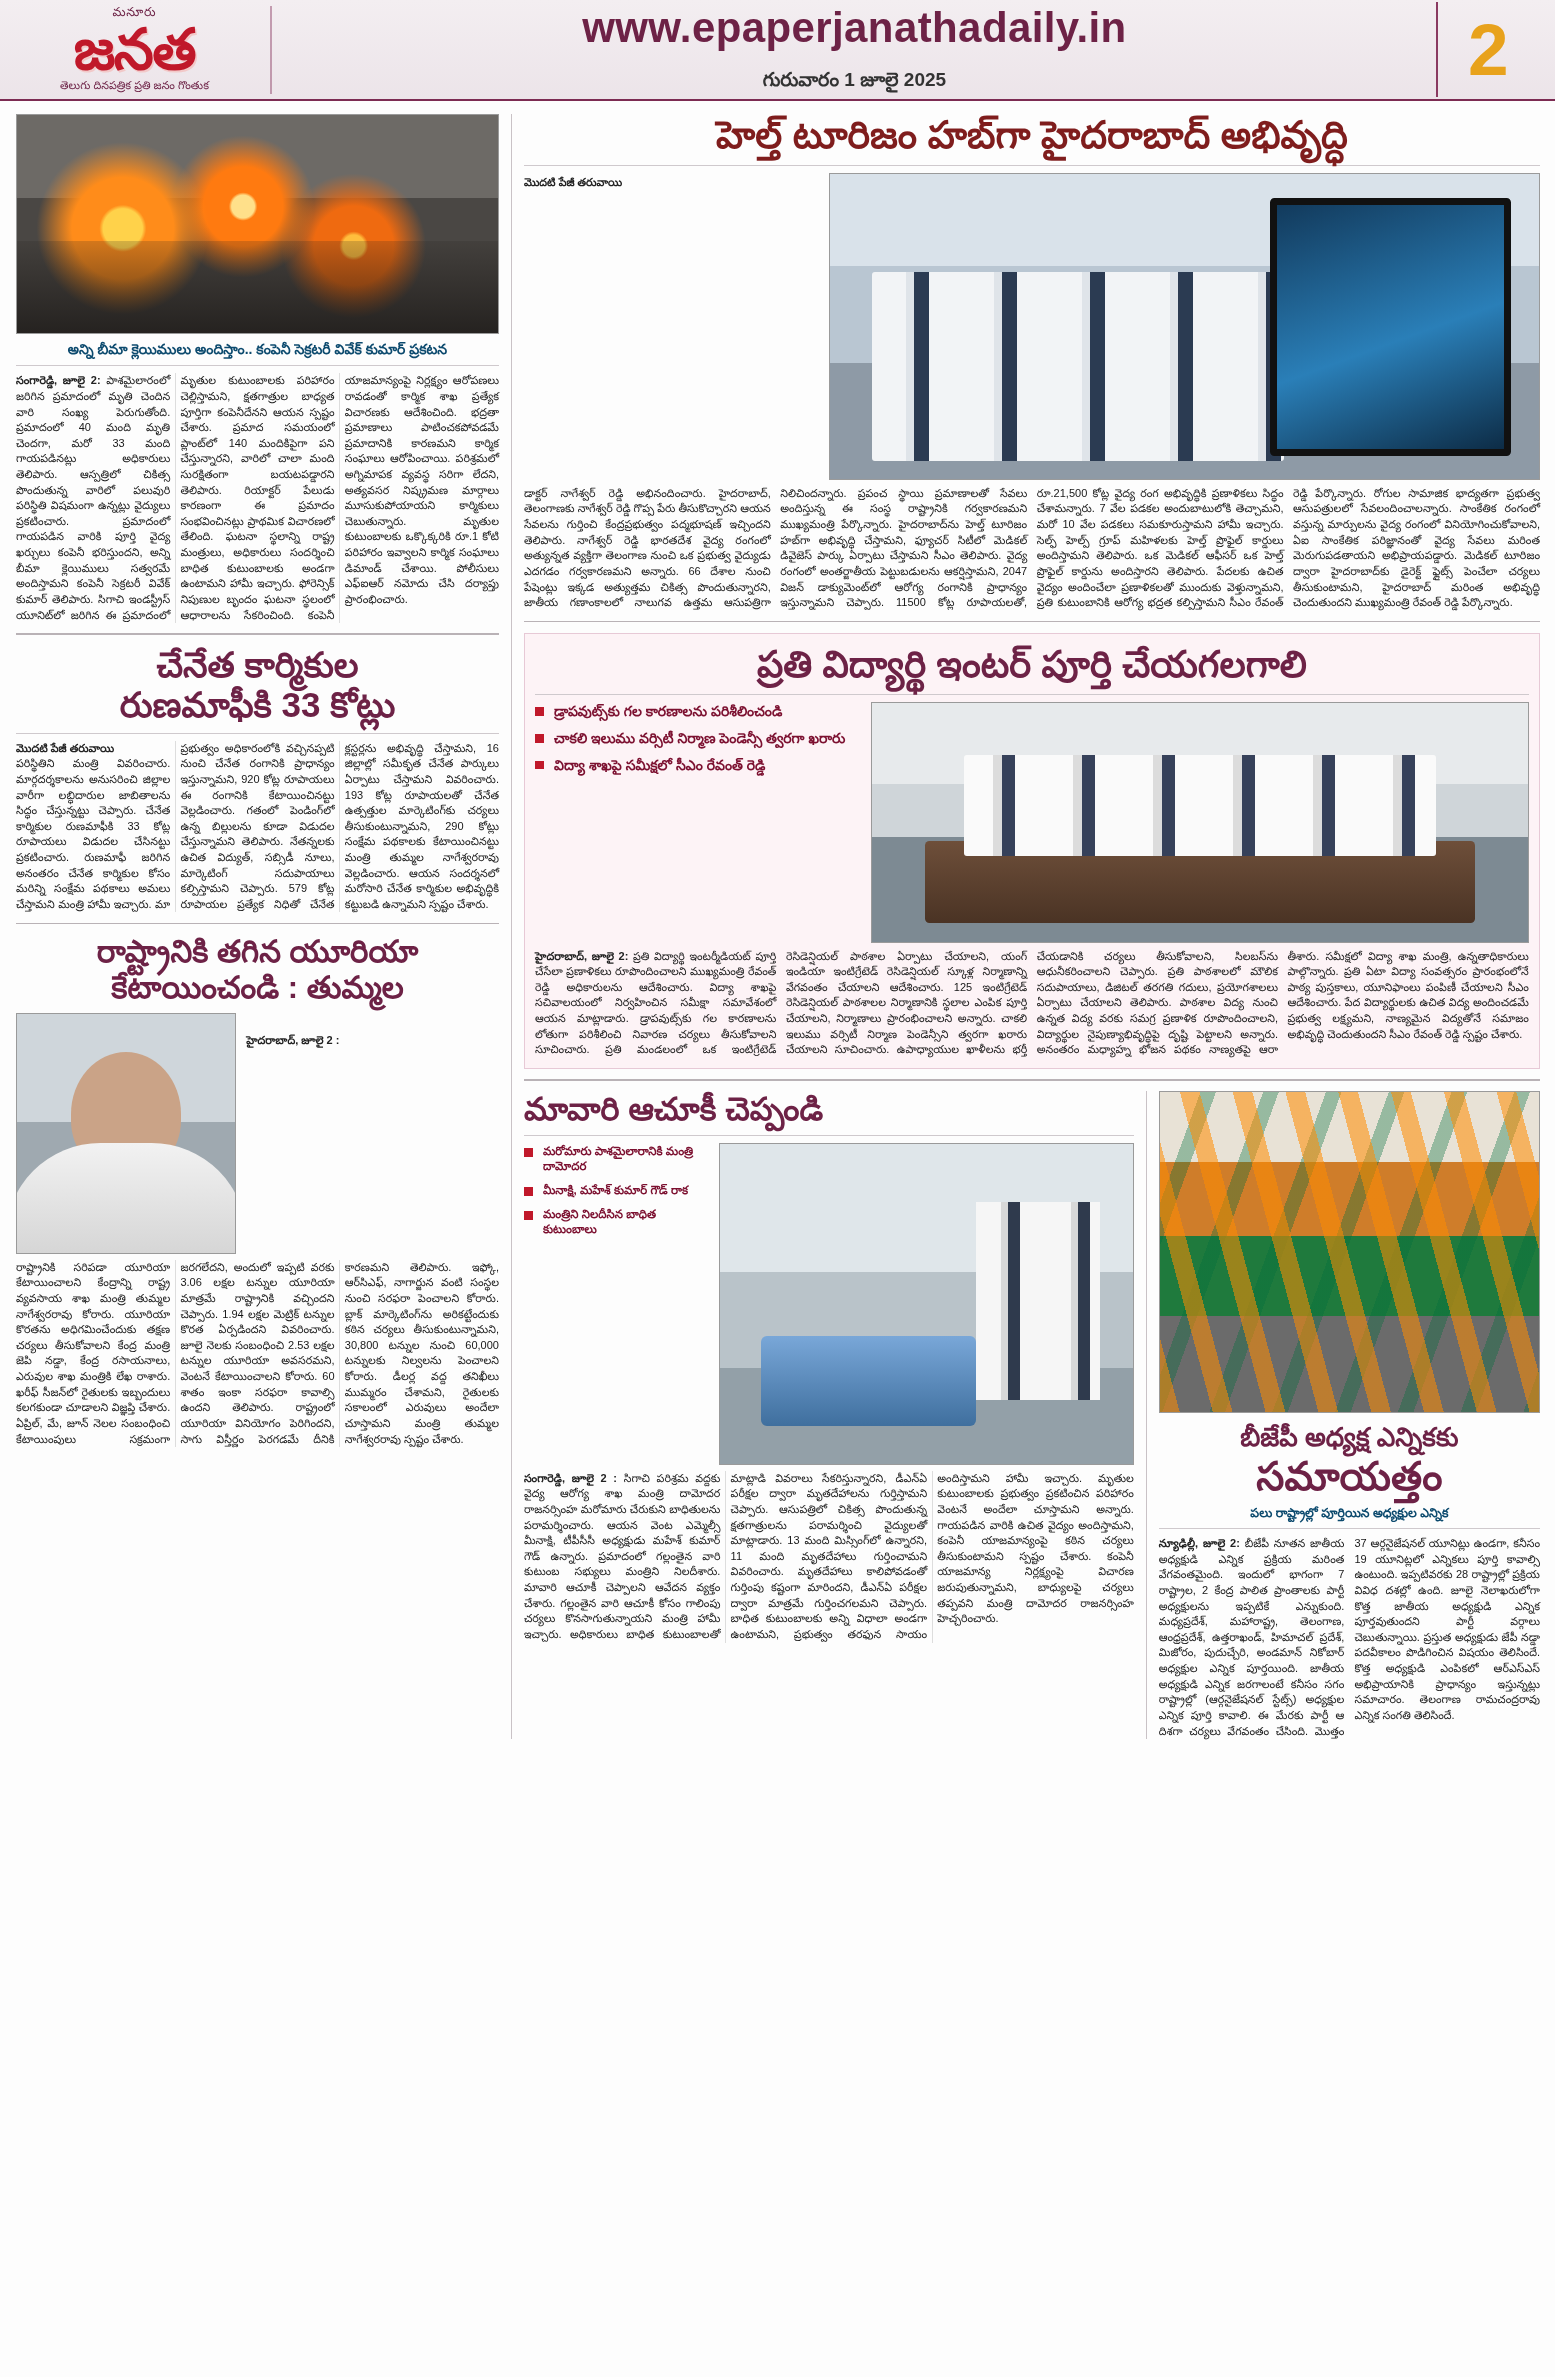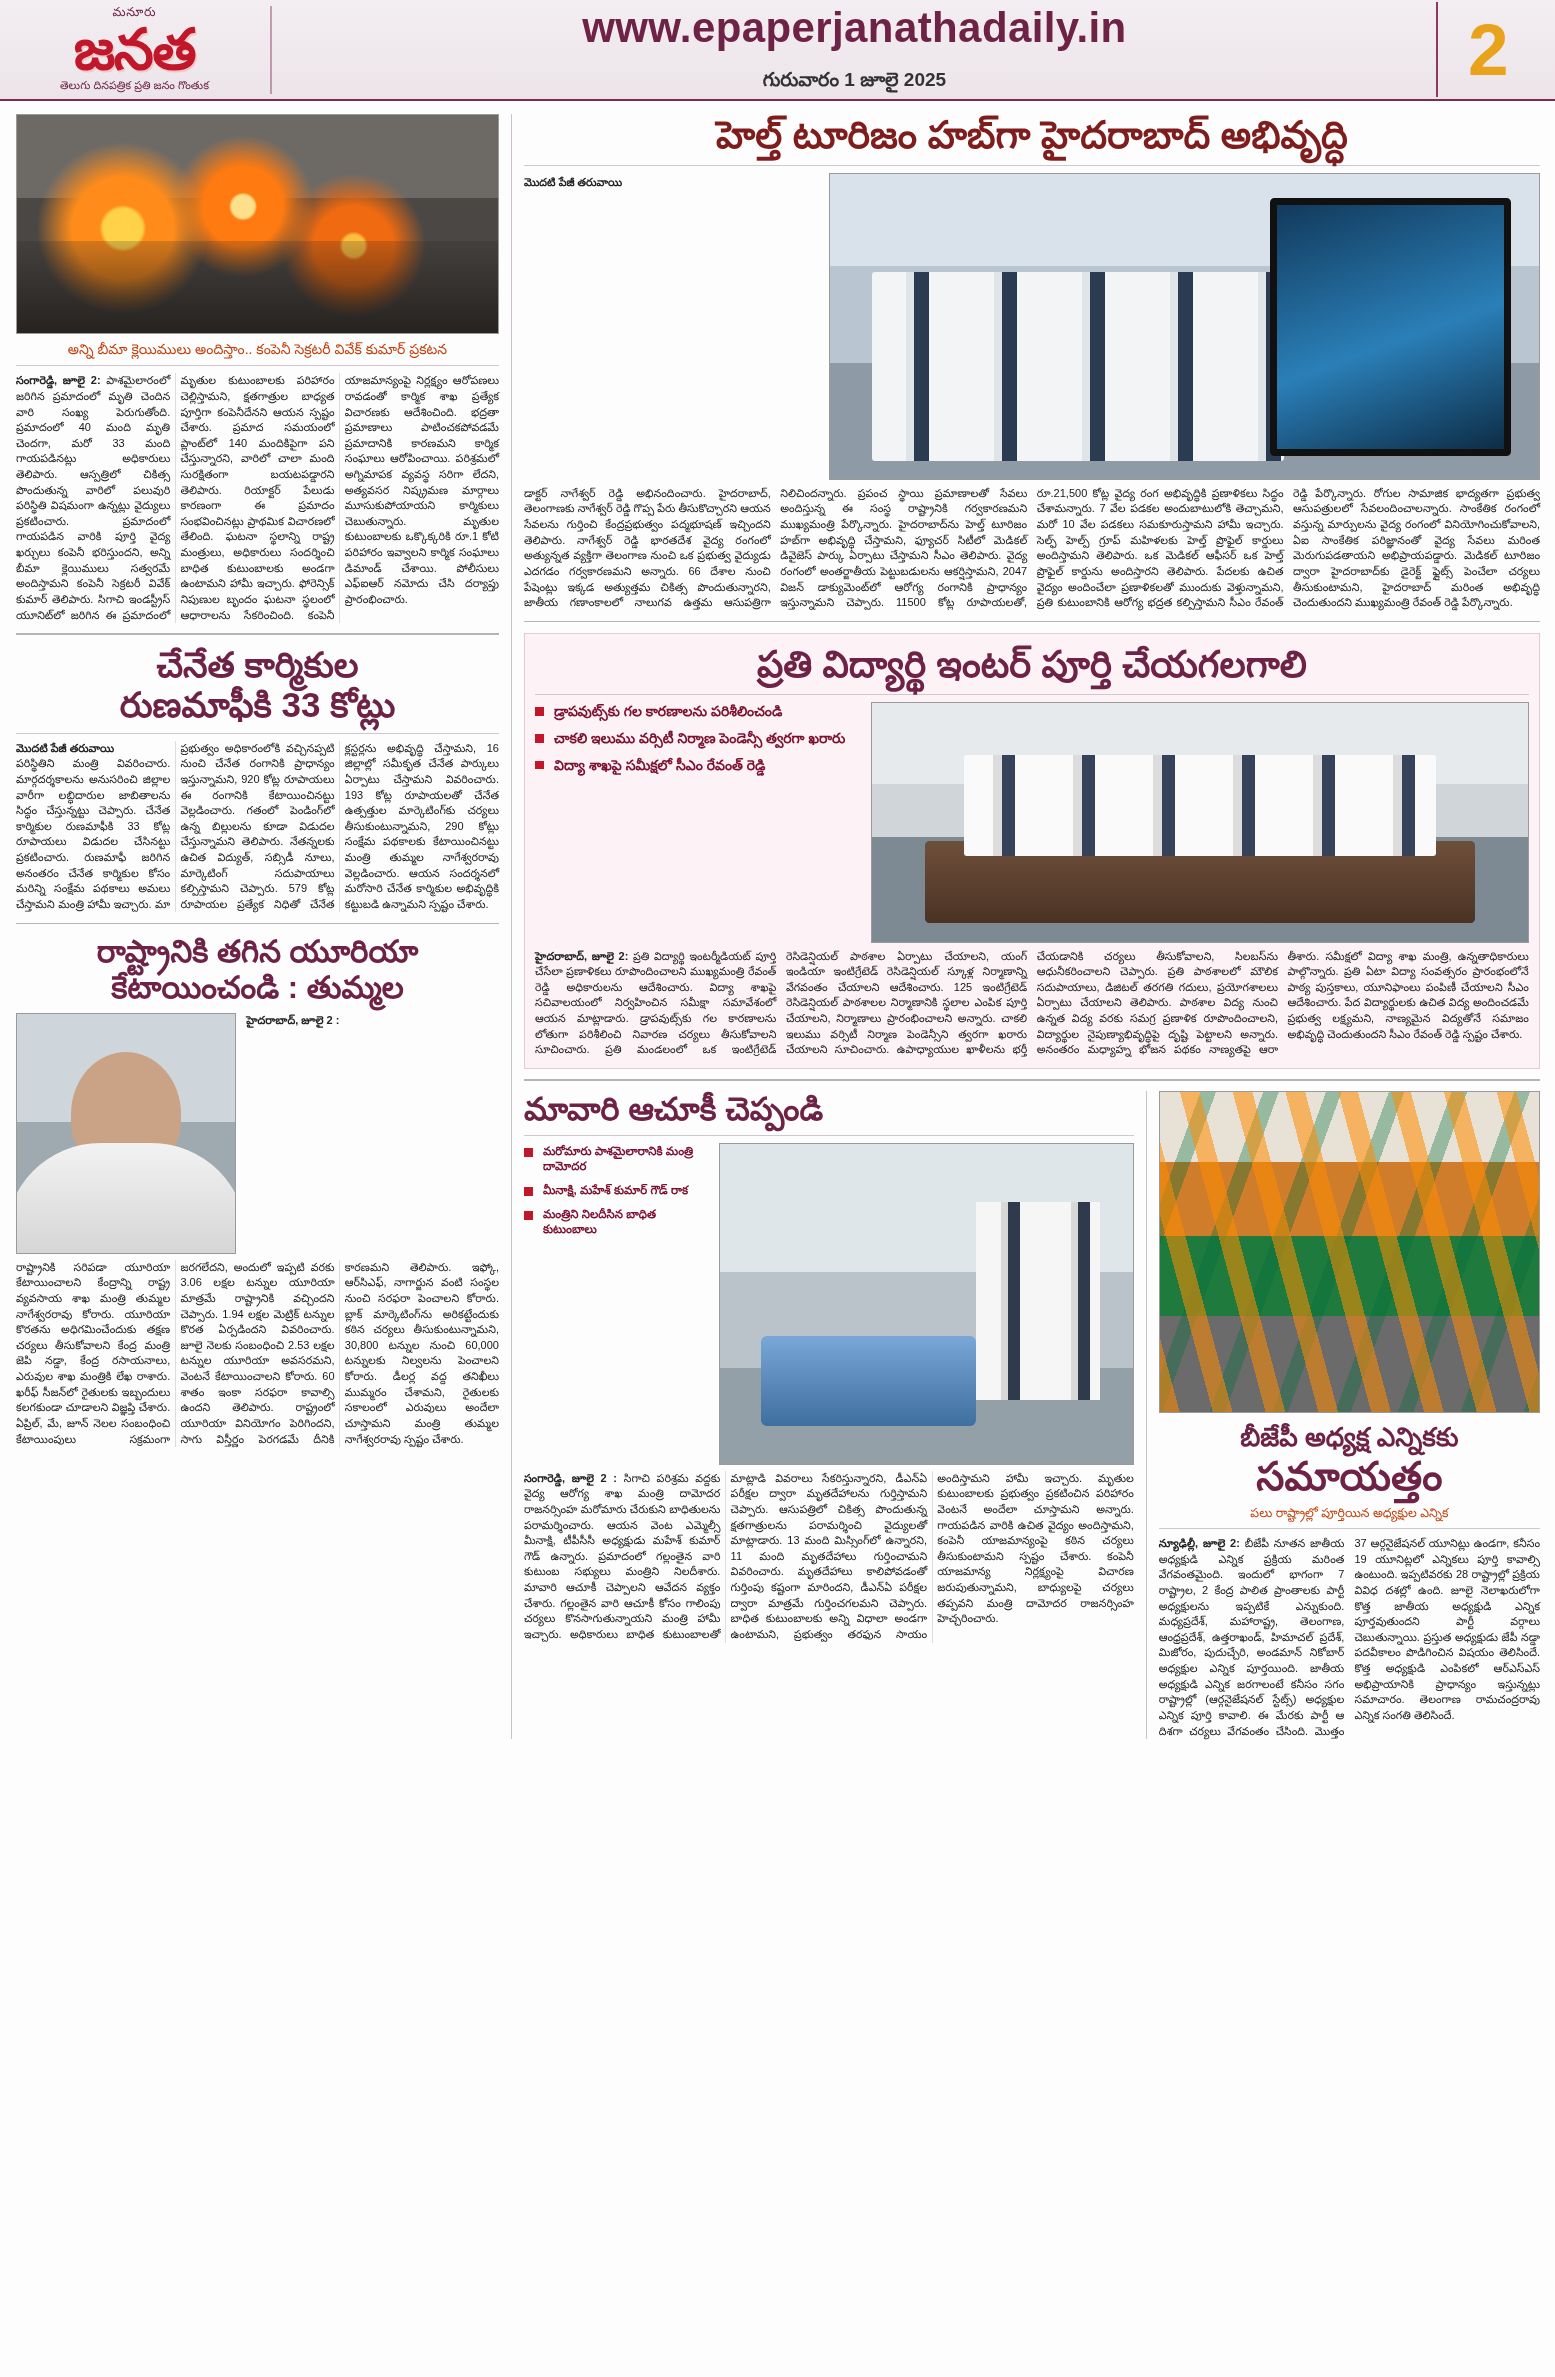--- a/index.html
+++ b/index.html
@@ -75,21 +75,21 @@
     overflow:hidden;
   }
   .headline-red {
     color:#7f1d1d; font-weight:bold; text-align:center;
     line-height:1.15;
   }
   .headline-maroon {
     color:#6d2246; font-weight:bold; text-align:center; line-height:1.15;
   }
   .subhead {
-    color:#c2410c; text-align:center; font-weight:normal;
+    color:#0c4a6e; text-align:center; font-weight:bold;
     font-size:14px; margin:5.9px 0 4.4px 0; line-height:1.3;
   }
   .byline {
     font-size:11px; font-weight:bold; color:#222; margin:2.9px 0 2.2px 0;
   }
   .body-text {
     font-size:11px; line-height:1.42; text-align:justify;
     color:#161616; hyphens:auto;
   }
   .cols3 { column-count:3; column-gap:10.2px; column-rule:0.7px solid #ddd; }
@@ -253,21 +253,21 @@
 
       <div class="rule"></div>
 
       <div>
         <div class="headline-maroon headline-lg">రాష్ట్రానికి తగిన యూరియా</div>
         <div class="headline-maroon headline-lg mb10">కేటాయించండి : తుమ్మల</div>
         <div style="display:flex; gap:10.2px;">
           <div style="width:220px;">
             <div class="photo ph-portrait"></div>
           </div>
-          <div style="flex:1;">
+          <div style="flex:1;margin-top:20px;">
             <div class="body-text">
               <span class="byline">హైదరాబాద్, జూలై 2 :</span>
             </div>
           </div>
         </div>
         <div class="body-text cols3 mt8">
           <span>రాష్ట్రానికి సరిపడా యూరియా కేటాయించాలని కేంద్రాన్ని రాష్ట్ర వ్యవసాయ శాఖ మంత్రి తుమ్మల నాగేశ్వరరావు కోరారు. యూరియా కొరతను అధిగమించేందుకు తక్షణ చర్యలు తీసుకోవాలని కేంద్ర మంత్రి జెపి నడ్డా, కేంద్ర రసాయనాలు, ఎరువుల శాఖ మంత్రికి లేఖ రాశారు. ఖరీఫ్ సీజన్‌లో రైతులకు ఇబ్బందులు కలగకుండా చూడాలని విజ్ఞప్తి చేశారు. ఏప్రిల్, మే, జూన్ నెలల సంబంధించి కేటాయింపులు సక్రమంగా జరగలేదని, అందులో ఇప్పటి వరకు 3.06 లక్షల టన్నుల యూరియా మాత్రమే రాష్ట్రానికి వచ్చిందని చెప్పారు. 1.94 లక్షల మెట్రిక్ టన్నుల కొరత ఏర్పడిందని వివరించారు. జూలై నెలకు సంబంధించి 2.53 లక్షల టన్నుల యూరియా అవసరమని, వెంటనే కేటాయించాలని కోరారు. 60 శాతం ఇంకా సరఫరా కావాల్సి ఉందని తెలిపారు. రాష్ట్రంలో యూరియా వినియోగం పెరిగిందని, సాగు విస్తీర్ణం పెరగడమే దీనికి కారణమని తెలిపారు. ఇఫ్కో, ఆర్‌సిఎఫ్, నాగార్జున వంటి సంస్థల నుంచి సరఫరా పెంచాలని కోరారు. బ్లాక్ మార్కెటింగ్‌ను అరికట్టేందుకు కఠిన చర్యలు తీసుకుంటున్నామని, 30,800 టన్నుల నుంచి 60,000 టన్నులకు నిల్వలను పెంచాలని కోరారు. డీలర్ల వద్ద తనిఖీలు ముమ్మరం చేశామని, రైతులకు సకాలంలో ఎరువులు అందేలా చూస్తామని మంత్రి తుమ్మల నాగేశ్వరరావు స్పష్టం చేశారు.</span>
         </div>
       </div>
 

